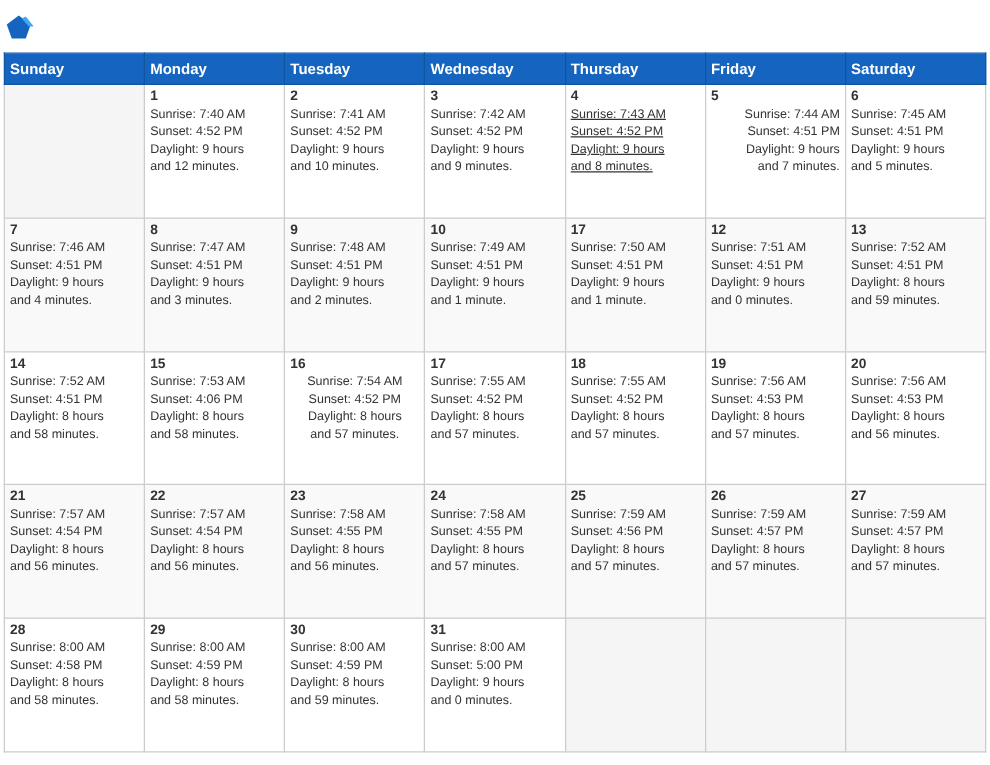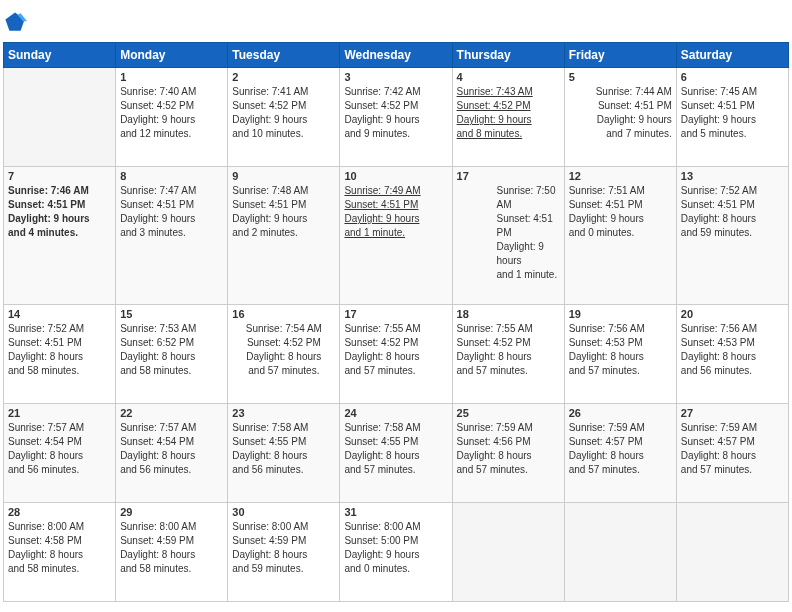--- a/index.html
+++ b/index.html
@@ -171,49 +171,49 @@
             <span class="day-number">6</span>
             <div class="cell-text" style="white-space: pre-line;">Sunrise: 7:45 AM
 Sunset: 4:51 PM
 Daylight: 9 hours
 and 5 minutes.</div>
           </td>
         </tr>
         <tr>
           <td>
             <span class="day-number">7</span>
-            <div class="cell-text" style="white-space: pre-line; font-weight: bold;">Sunrise: 7:46 AM
+            <div class="cell-text" style="white-space: pre-line;">Sunrise: 7:46 AM
 Sunset: 4:51 PM
 Daylight: 9 hours
 and 4 minutes.</div>
           </td>
           <td>
             <span class="day-number">8</span>
             <div class="cell-text" style="white-space: pre-line;">Sunrise: 7:47 AM
 Sunset: 4:51 PM
 Daylight: 9 hours
 and 3 minutes.</div>
           </td>
           <td>
             <span class="day-number">9</span>
             <div class="cell-text" style="white-space: pre-line;">Sunrise: 7:48 AM
 Sunset: 4:51 PM
 Daylight: 9 hours
 and 2 minutes.</div>
           </td>
           <td>
             <span class="day-number">10</span>
-            <div class="cell-text" style="white-space: pre-line; text-decoration: underline;">Sunrise: 7:49 AM
+            <div class="cell-text" style="white-space: pre-line;">Sunrise: 7:49 AM
 Sunset: 4:51 PM
 Daylight: 9 hours
 and 1 minute.</div>
           </td>
           <td>
             <span class="day-number">17</span>
-            <div class="cell-text" style="white-space: pre-line; margin-left: 40px;">Sunrise: 7:50 AM
+            <div class="cell-text" style="white-space: pre-line;">Sunrise: 7:50 AM
 Sunset: 4:51 PM
 Daylight: 9 hours
 and 1 minute.</div>
           </td>
           <td>
             <span class="day-number">12</span>
             <div class="cell-text" style="white-space: pre-line;">Sunrise: 7:51 AM
 Sunset: 4:51 PM
 Daylight: 9 hours
 and 0 minutes.</div>
@@ -230,21 +230,21 @@
           <td>
             <span class="day-number">14</span>
             <div class="cell-text" style="white-space: pre-line;">Sunrise: 7:52 AM
 Sunset: 4:51 PM
 Daylight: 8 hours
 and 58 minutes.</div>
           </td>
           <td>
             <span class="day-number">15</span>
             <div class="cell-text" style="white-space: pre-line;">Sunrise: 7:53 AM
-Sunset: 6:52 PM
+Sunset: 4:06 PM
 Daylight: 8 hours
 and 58 minutes.</div>
           </td>
           <td>
             <span class="day-number">16</span>
             <div class="cell-text" style="white-space: pre-line; text-align: center;">Sunrise: 7:54 AM
 Sunset: 4:52 PM
 Daylight: 8 hours
 and 57 minutes.</div>
           </td>

